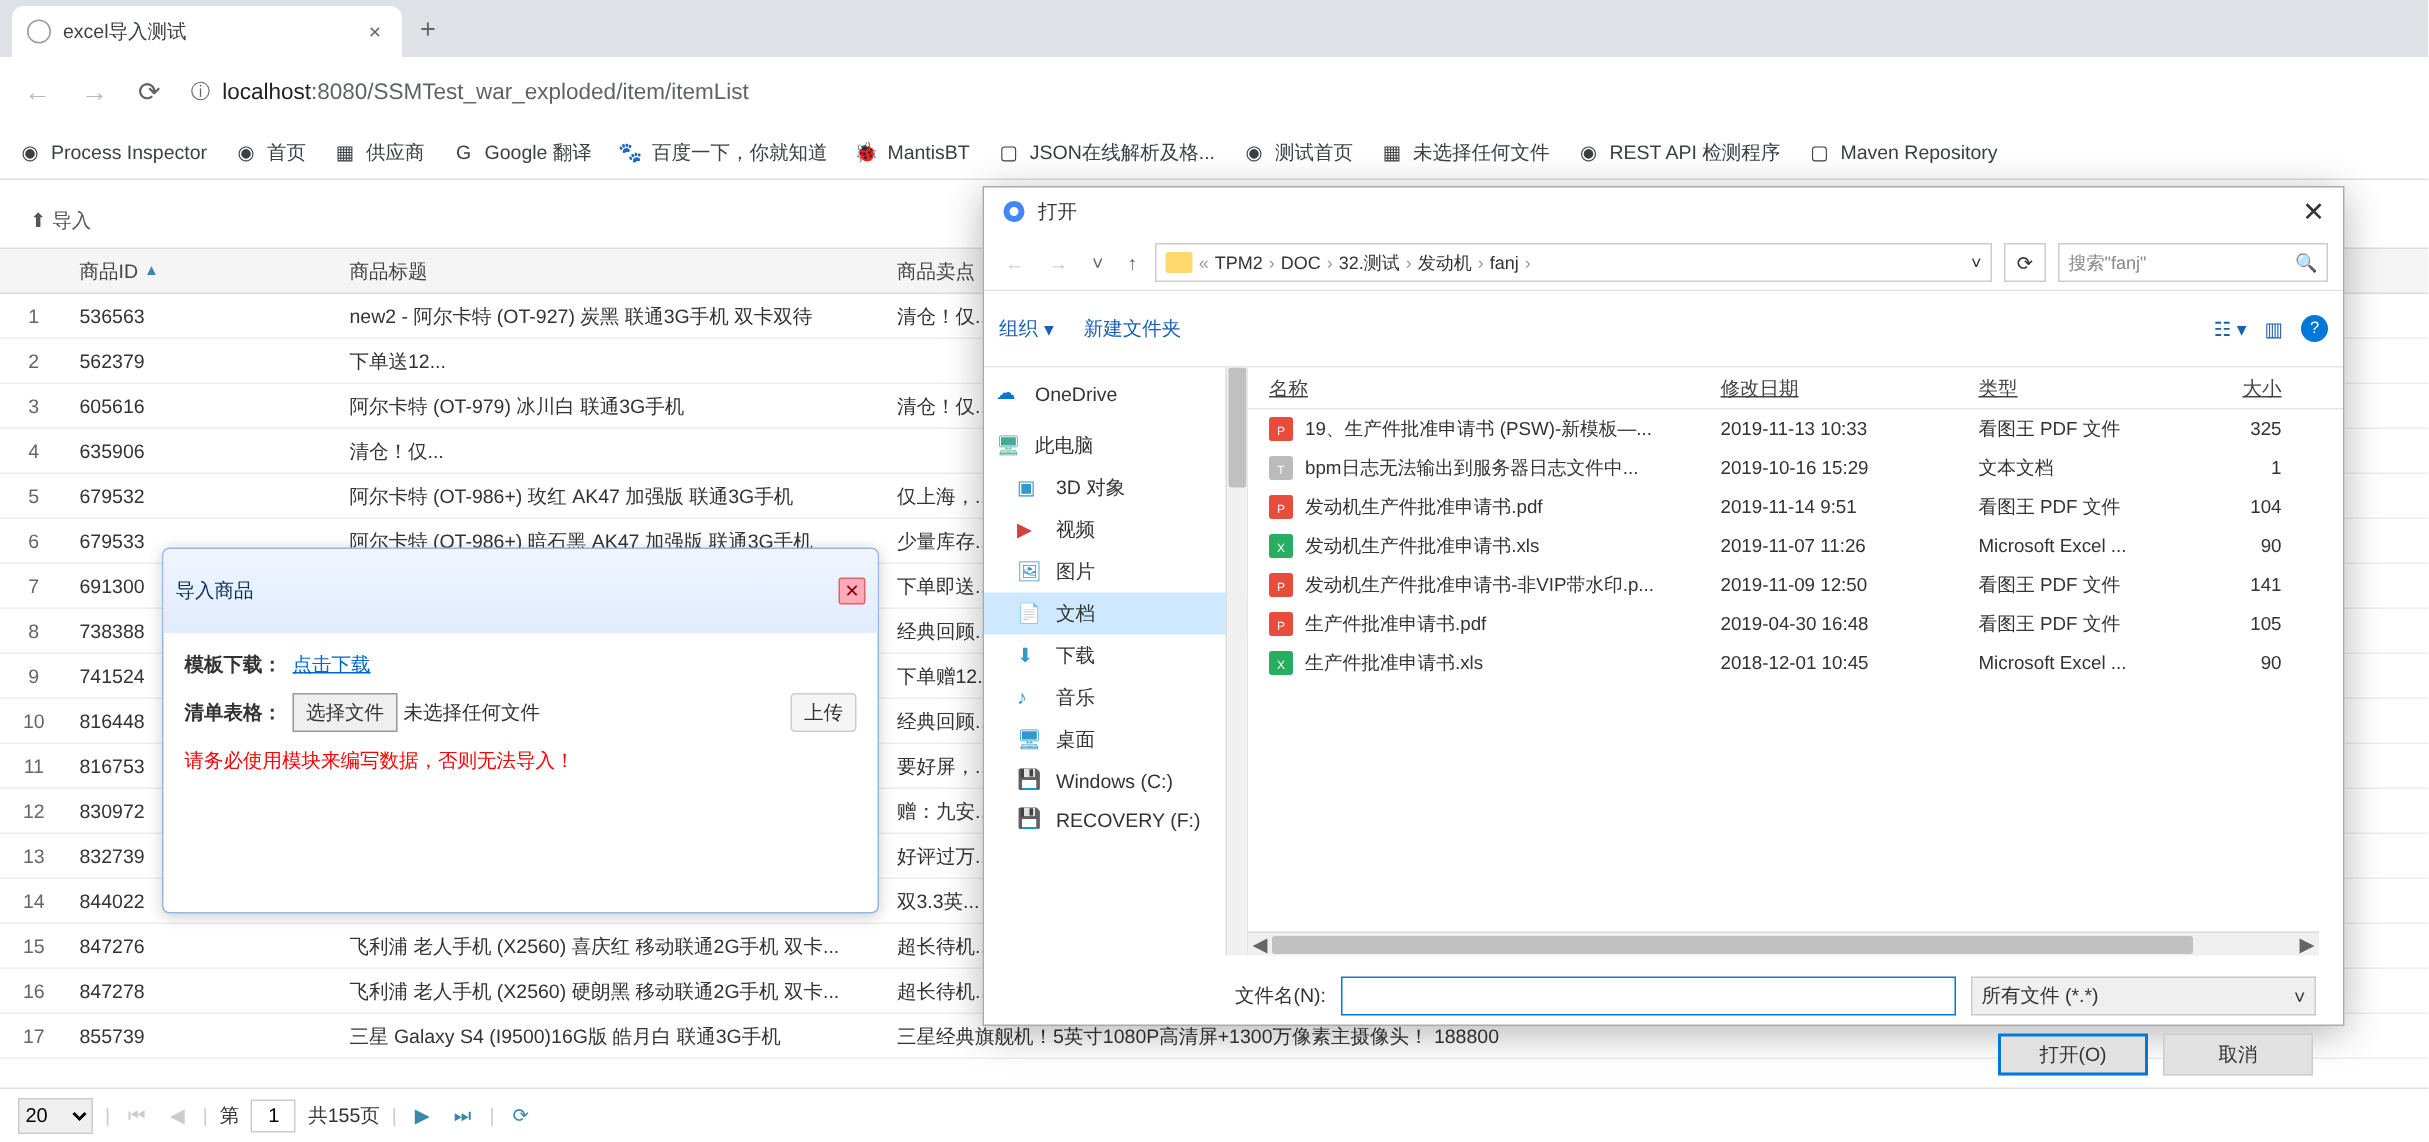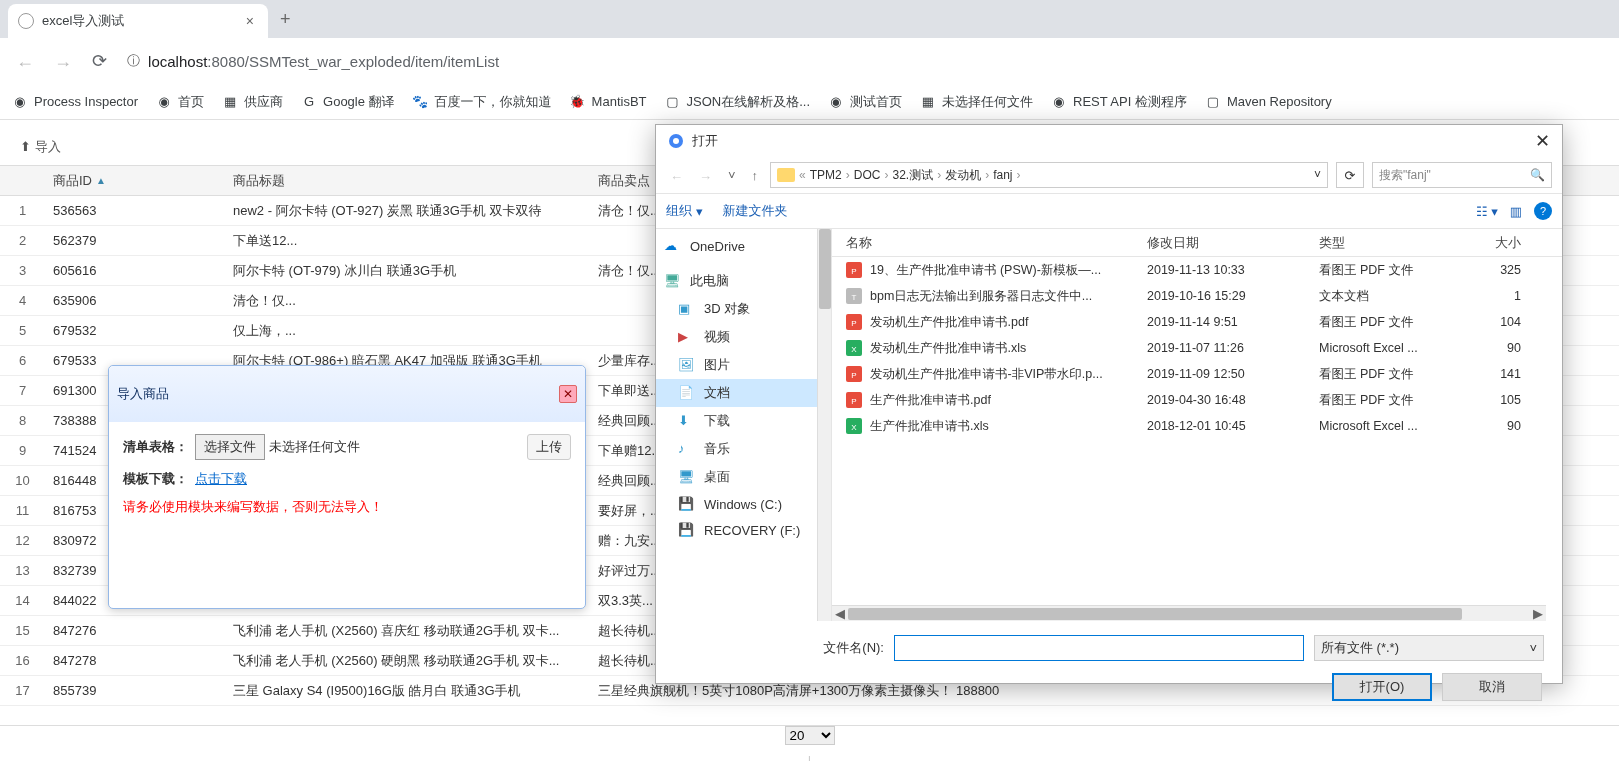--- a/index.html
+++ b/index.html
@@ -35,21 +35,21 @@
     .gh-title { width: 365px; padding-left: 8px; }
     .gh-sell { flex: 1; padding-left: 8px; }
     .sort-arrow { color: #3a87ad; font-size: 10px; }
 
     .grid-row { display: flex; border-bottom: 1px solid #eee; height: 30px; align-items: center; }
     .gc-num { width: 45px; text-align: center; color: #666; }
     .gc-id { width: 180px; padding-left: 8px; }
     .gc-title { width: 365px; padding-left: 8px; white-space: nowrap; overflow: hidden; text-overflow: ellipsis; }
     .gc-sell { flex: 1; padding-left: 8px; white-space: nowrap; overflow: hidden; }
 
-    .pagination { position: absolute; bottom: 0; left: 0; right: 0; height: 36px; display: flex; align-items: center; padding: 0 12px; gap: 8px; border-top: 1px solid #ddd; background: #fff; flex-direction: column; }
+    .pagination { position: absolute; bottom: 0; left: 0; right: 0; height: 36px; display: flex; align-items: center; padding: 0 12px; gap: 8px; border-top: 1px solid #ddd; background: #fff; }
     .pg-select { width: 50px; height: 24px; border: 1px solid #ccc; }
     .pg-sep { color: #ccc; }
     .pg-btn { color: #3a87ad; cursor: pointer; padding: 0 4px; }
     .pg-btn.disabled { color: #ccc; }
     .pg-input { width: 30px; height: 22px; text-align: center; border: 1px solid #ccc; }
 
     
     .dialog { position: absolute; left: 108px; top: 365px; width: 478px; background: #fff; border: 1px solid #95b8e7; border-radius: 5px; box-shadow: 0 2px 10px rgba(0,0,0,0.2); }
     .dialog-header { background: linear-gradient(#eff5ff, #e0ecff); padding: 19px 8px; display: flex; align-items: center; justify-content: space-between; border-radius: 5px 5px 0 0; }
     .dialog-title { color: #0e2d5f; font-size: 13px; }
@@ -72,36 +72,36 @@
     .fd-nav { height: 36px; display: flex; align-items: center; padding: 0 10px; gap: 8px; }
     .fd-nav-btn { color: #666; padding: 2px 4px; cursor: pointer; }
     .fd-nav-btn.disabled { color: #ccc; }
     .fd-breadcrumb { flex: 1; border: 1px solid #ccc; height: 26px; display: flex; align-items: center; padding: 0 6px; gap: 4px; font-size: 12px; }
     .fd-bc-folder { width: 18px; height: 14px; background: #ffd86e; border-radius: 2px; }
     .fd-bc-item { color: #333; cursor: pointer; }
     .fd-bc-sep { color: #999; }
     .fd-refresh { border: 1px solid #ccc; height: 26px; width: 28px; display: flex; align-items: center; justify-content: center; cursor: pointer; }
     .fd-search { border: 1px solid #ccc; height: 26px; width: 180px; padding: 0 6px; display: flex; align-items: center; color: #888; font-size: 12px; justify-content: space-between; }
 
-    .fd-toolbar { height: 36px; border-top: 1px solid #e5e5e5; border-bottom: 1px solid #e5e5e5; display: flex; align-items: center; padding: 0 10px; justify-content: space-between; }
+    .fd-toolbar { height: 52px; border-top: 1px solid #e5e5e5; border-bottom: 1px solid #e5e5e5; display: flex; align-items: center; padding: 0 10px; justify-content: space-between; }
     .fd-tb-left { display: flex; gap: 20px; }
     .fd-tb-item { color: #1a5fb4; cursor: pointer; display: flex; align-items: center; gap: 4px; }
     .fd-tb-right { display: flex; gap: 12px; align-items: center; color: #1a5fb4; }
 
     .fd-body { display: flex; height: 392px; }
     .fd-sidebar { width: 176px; border-right: 1px solid #e5e5e5; padding: 4px 0; overflow: hidden; position: relative; }
     .fd-sb-scroll { position: absolute; right: 0; top: 0; bottom: 0; width: 14px; background: #f0f0f0; border-left: 1px solid #ddd; }
     .fd-sb-thumb { position: absolute; top: 0; width: 12px; left: 1px; height: 80px; background: #c0c0c0; border-radius: 2px; }
     .fd-sb-item { display: flex; align-items: center; gap: 8px; padding: 5px 8px 5px 22px; cursor: pointer; }
     .fd-sb-item.selected { background: #cde8ff; }
     .fd-sb-item.top { padding-left: 8px; font-size: 13px; }
     .fd-sb-icon { width: 18px; height: 16px; display: inline-flex; }
 
     .fd-filelist { flex: 1; position: relative; }
-    .fd-fl-header { display: flex; height: 28px; align-items: center; border-bottom: 1px solid #e5e5e5; color: #444; }
+    .fd-fl-header { display: flex; height: 28px; align-items: center; border-bottom: 1px solid #e5e5e5; color: #444; text-decoration: underline; }
     .fd-fl-name { width: 315px; padding-left: 14px; }
     .fd-fl-date { width: 172px; }
     .fd-fl-type { width: 142px; }
     .fd-fl-size { width: 60px; text-align: right; }
     .fd-fl-row { display: flex; height: 26px; align-items: center; font-size: 12.5px; }
     .fd-fl-icon { width: 16px; height: 16px; margin: 0 8px 0 14px; display: inline-flex; }
     .fd-fl-filename { width: 277px; white-space: nowrap; overflow: hidden; text-overflow: ellipsis; }
     .fd-fl-scrollh { position: absolute; bottom: 0; left: 0; right: 16px; height: 16px; background: #f0f0f0; border-top: 1px solid #ddd; display: flex; align-items: center; }
     .fd-fl-sh-arrow { width: 16px; text-align: center; color: #666; }
     .fd-fl-sh-track { flex: 1; position: relative; height: 12px; }
@@ -223,20 +223,21 @@
           <div class="gc-sell">清仓！仅...</div>
         </div>
         <div class="grid-row">
           <div class="gc-num">4</div>
           <div class="gc-id">635906</div>
           <div class="gc-sell">清仓！仅...</div>
         </div>
         <div class="grid-row">
           <div class="gc-num">5</div>
           <div class="gc-id">679532</div>
+          <div class="gc-title">阿尔卡特 (OT-986+) 玫红 AK47 加强版 联通3G手机</div>
           <div class="gc-sell">仅上海，...</div>
         </div>
         <div class="grid-row">
           <div class="gc-num">6</div>
           <div class="gc-id">679533</div>
           <div class="gc-title">阿尔卡特 (OT-986+) 暗石黑 AK47 加强版 联通3G手机</div>
           <div class="gc-sell">少量库存...</div>
         </div>
         <div class="grid-row">
           <div class="gc-num">7</div>
@@ -323,28 +324,28 @@
   </div>
 </div>
 
 <div class="dialog">
   <div class="dialog-header">
     <span class="dialog-title">导入商品</span>
     <span class="dialog-close">✕</span>
   </div>
   <div class="dialog-body">
     <div class="dlg-row">
+      <span class="dlg-label">模板下载：</span>
+      <span class="dlg-link">点击下载</span>
+    </div>
+    <div class="dlg-row">
       <span class="dlg-label">清单表格：</span>
       <span class="dlg-file-btn">选择文件</span>
       <span class="dlg-file-text">未选择任何文件</span>
       <span class="dlg-upload">上传</span>
-    </div>
-    <div class="dlg-row">
-      <span class="dlg-label">模板下载：</span>
-      <span class="dlg-link">点击下载</span>
     </div>
     <div class="dlg-warning">请务必使用模块来编写数据，否则无法导入！</div>
     <div style="height:80px"></div>
   </div>
 </div>
 
 <div class="file-dialog">
   <div class="fd-title">
     <div class="fd-title-left">
       <svg class="fd-chrome-icon" viewBox="0 0 16 16">

